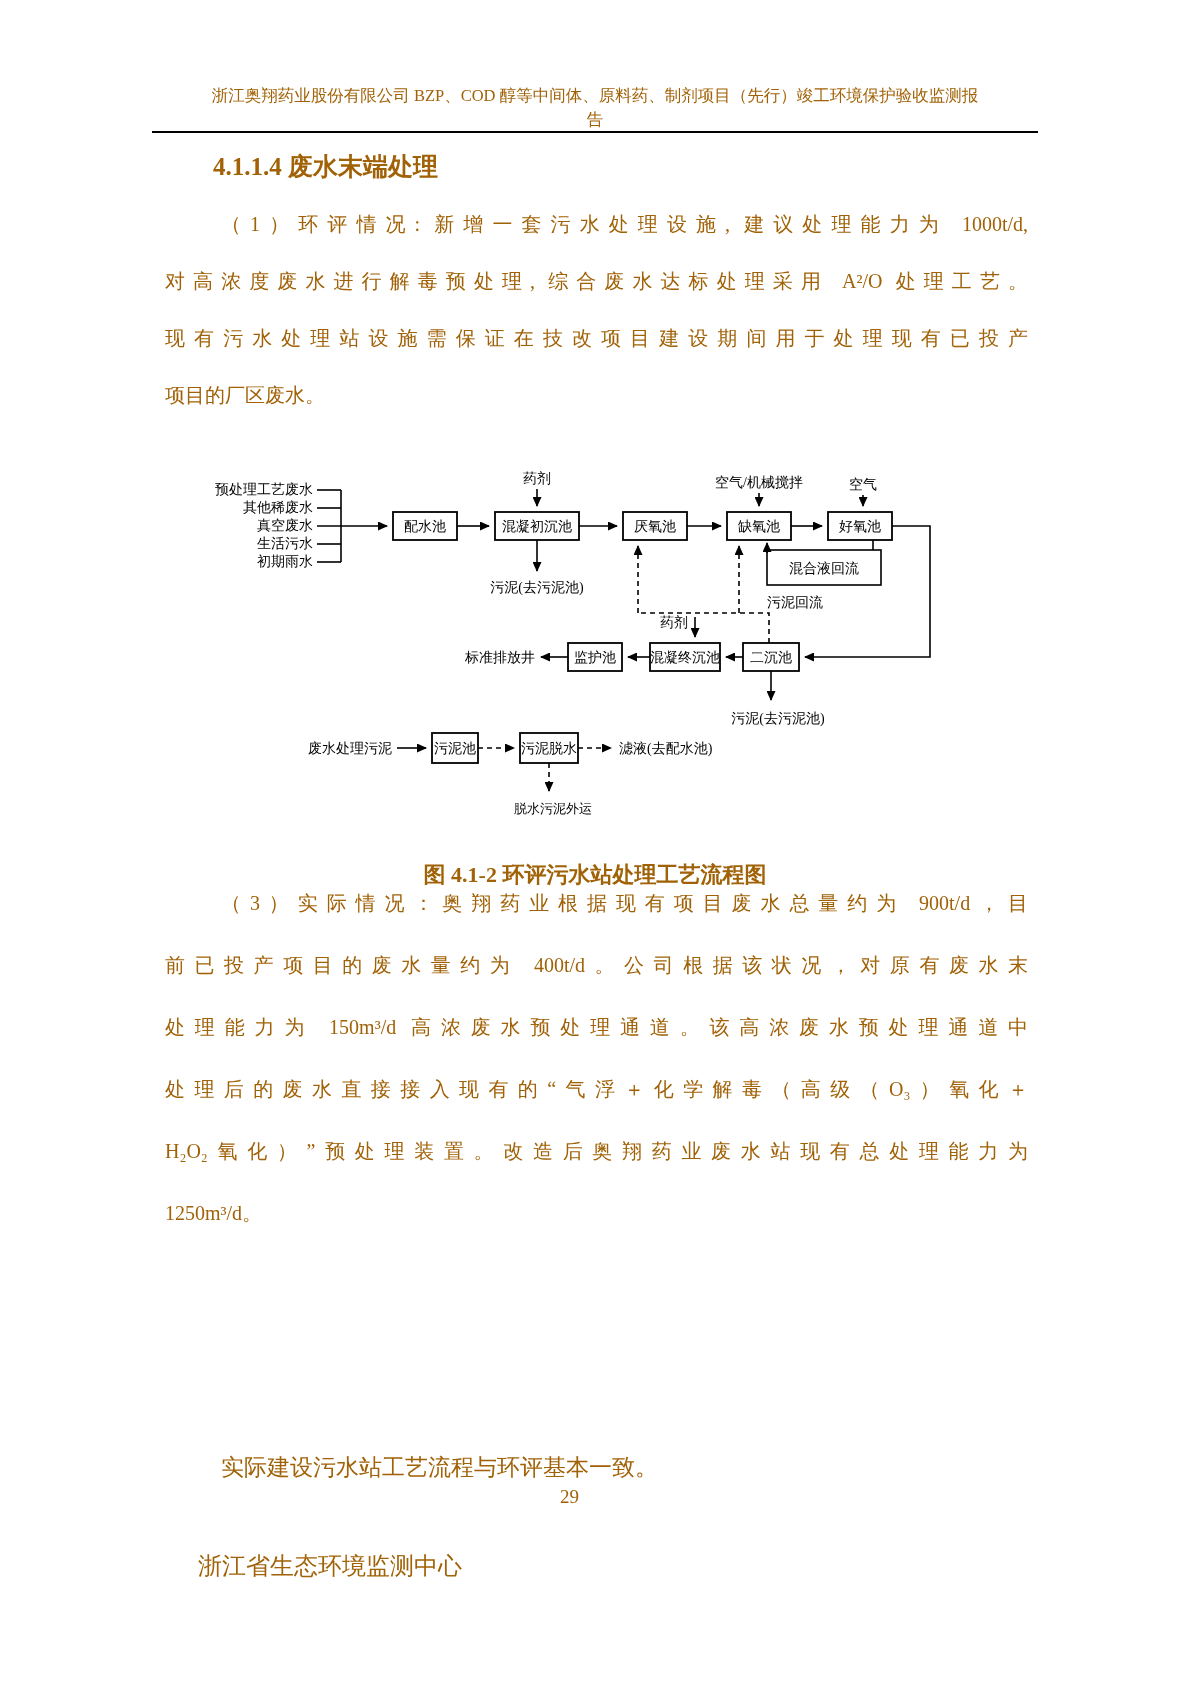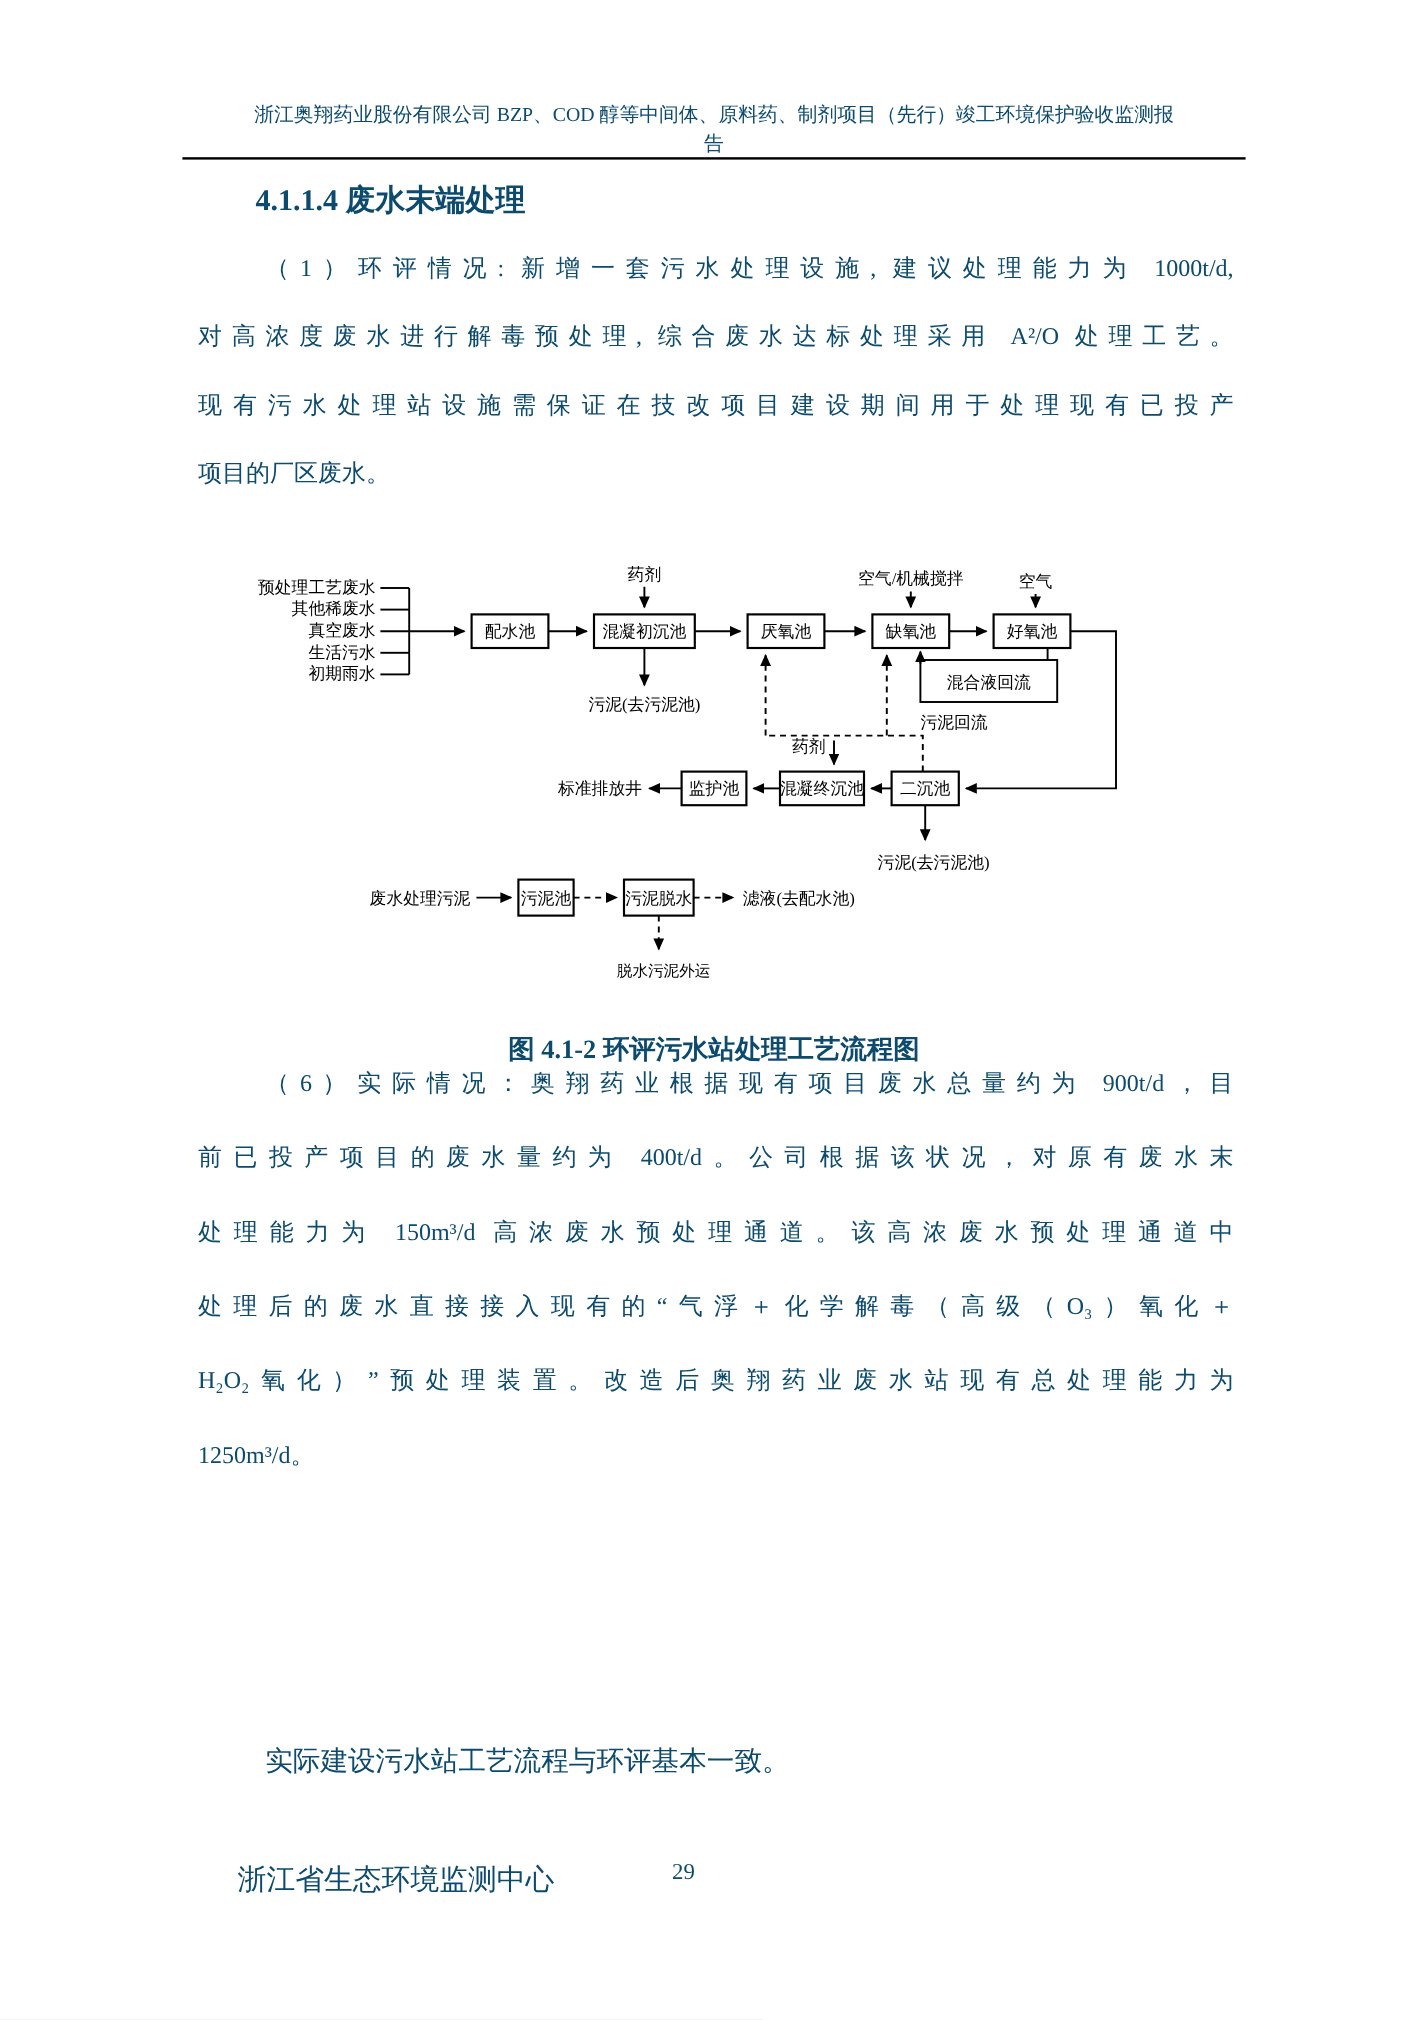--- a/index.html
+++ b/index.html
@@ -2,21 +2,21 @@
 <html><head>
 <meta charset="utf-8">
 <style>
   html,body{margin:0;padding:0;background:#e8e8e8;}
   .page{
     position:relative;
     width:1190px;height:1683px;
     background:#ffffff;
     margin:0 auto;
     font-family:"Liberation Serif","DejaVu Serif",serif;
-    color:#0c4a6e;
+    color:#a16207;
     overflow:hidden;
   }
   .abs{position:absolute;}
   .header{
     top:84px;left:155px;width:880px;
     text-align:center;font-size:16.5px;line-height:24px;
   }
   .header .hline{white-space:nowrap;}
   .header-rule{
     top:131px;left:152px;width:886px;height:2px;background:#000;
@@ -31,21 +31,21 @@
   .indent{text-indent:56px;}
   .p1{top:196px;}
   .p2{top:872px;}
   .p3{top:1452px;left:165px;width:863px;font-size:23px;}
   .fig-caption{
     top:836px;left:0;width:1190px;text-align:center;
     font-size:22px;font-weight:bold;margin-top:24px;
   }
   .figure-wrap{top:435px;left:195px;width:845px;height:390px;}
   .footer-org{top:1550px;left:198px;font-size:24px;}
-  .footer-page{top:1550px;left:560px;font-size:19px;}
+  .footer-page{top:1486px;left:560px;font-size:19px;}
   svg text{
     font-family:"Liberation Serif","DejaVu Serif",serif;
     font-size:14px;fill:#000;
   }
   svg .small{font-size:13px;}
   svg rect.node{fill:none;stroke:#000;stroke-width:1.8;}
   svg line,svg polyline{stroke:#000;stroke-width:1.6;fill:none;}
   svg .dash{stroke-dasharray:5 4;}
 </style>
 </head>
@@ -184,21 +184,21 @@
       <line class="dash" x1="383" y1="313" x2="416" y2="313" marker-end="url(#ah)"></line>
       <text x="424" y="318" text-anchor="start">滤液(去配水池)</text>
       <line class="dash" x1="354" y1="328" x2="354" y2="356" marker-end="url(#ah)"></line>
       <text class="small" x="358" y="378" text-anchor="middle">脱水污泥外运</text>
     </svg>
   </div>
 
   <div class="abs fig-caption">图 4.1-2 环评污水站处理工艺流程图</div>
 
   <div class="abs para p2">
-    <div class="line jline indent">（6）实际情况：奥翔药业根据现有项目废水总量约为 900t/d，目</div>
+    <div class="line jline indent">（3）实际情况：奥翔药业根据现有项目废水总量约为 900t/d，目</div>
     <div class="line jline">前已投产项目的废水量约为 400t/d。公司根据该状况，对原有废水末</div>
     <div class="line jline">处理能力为 150m³/d 高浓废水预处理通道。该高浓废水预处理通道中</div>
     <div class="line jline">处理后的废水直接接入现有的“气浮＋化学解毒（高级（O₃）氧化＋</div>
     <div class="line jline">H₂O₂氧化）”预处理装置。改造后奥翔药业废水站现有总处理能力为</div>
     <div class="line">1250m³/d。</div>
   </div>
 
   <div class="abs p3 indent">实际建设污水站工艺流程与环评基本一致。</div>
 
   <div class="abs footer-org">浙江省生态环境监测中心</div>

